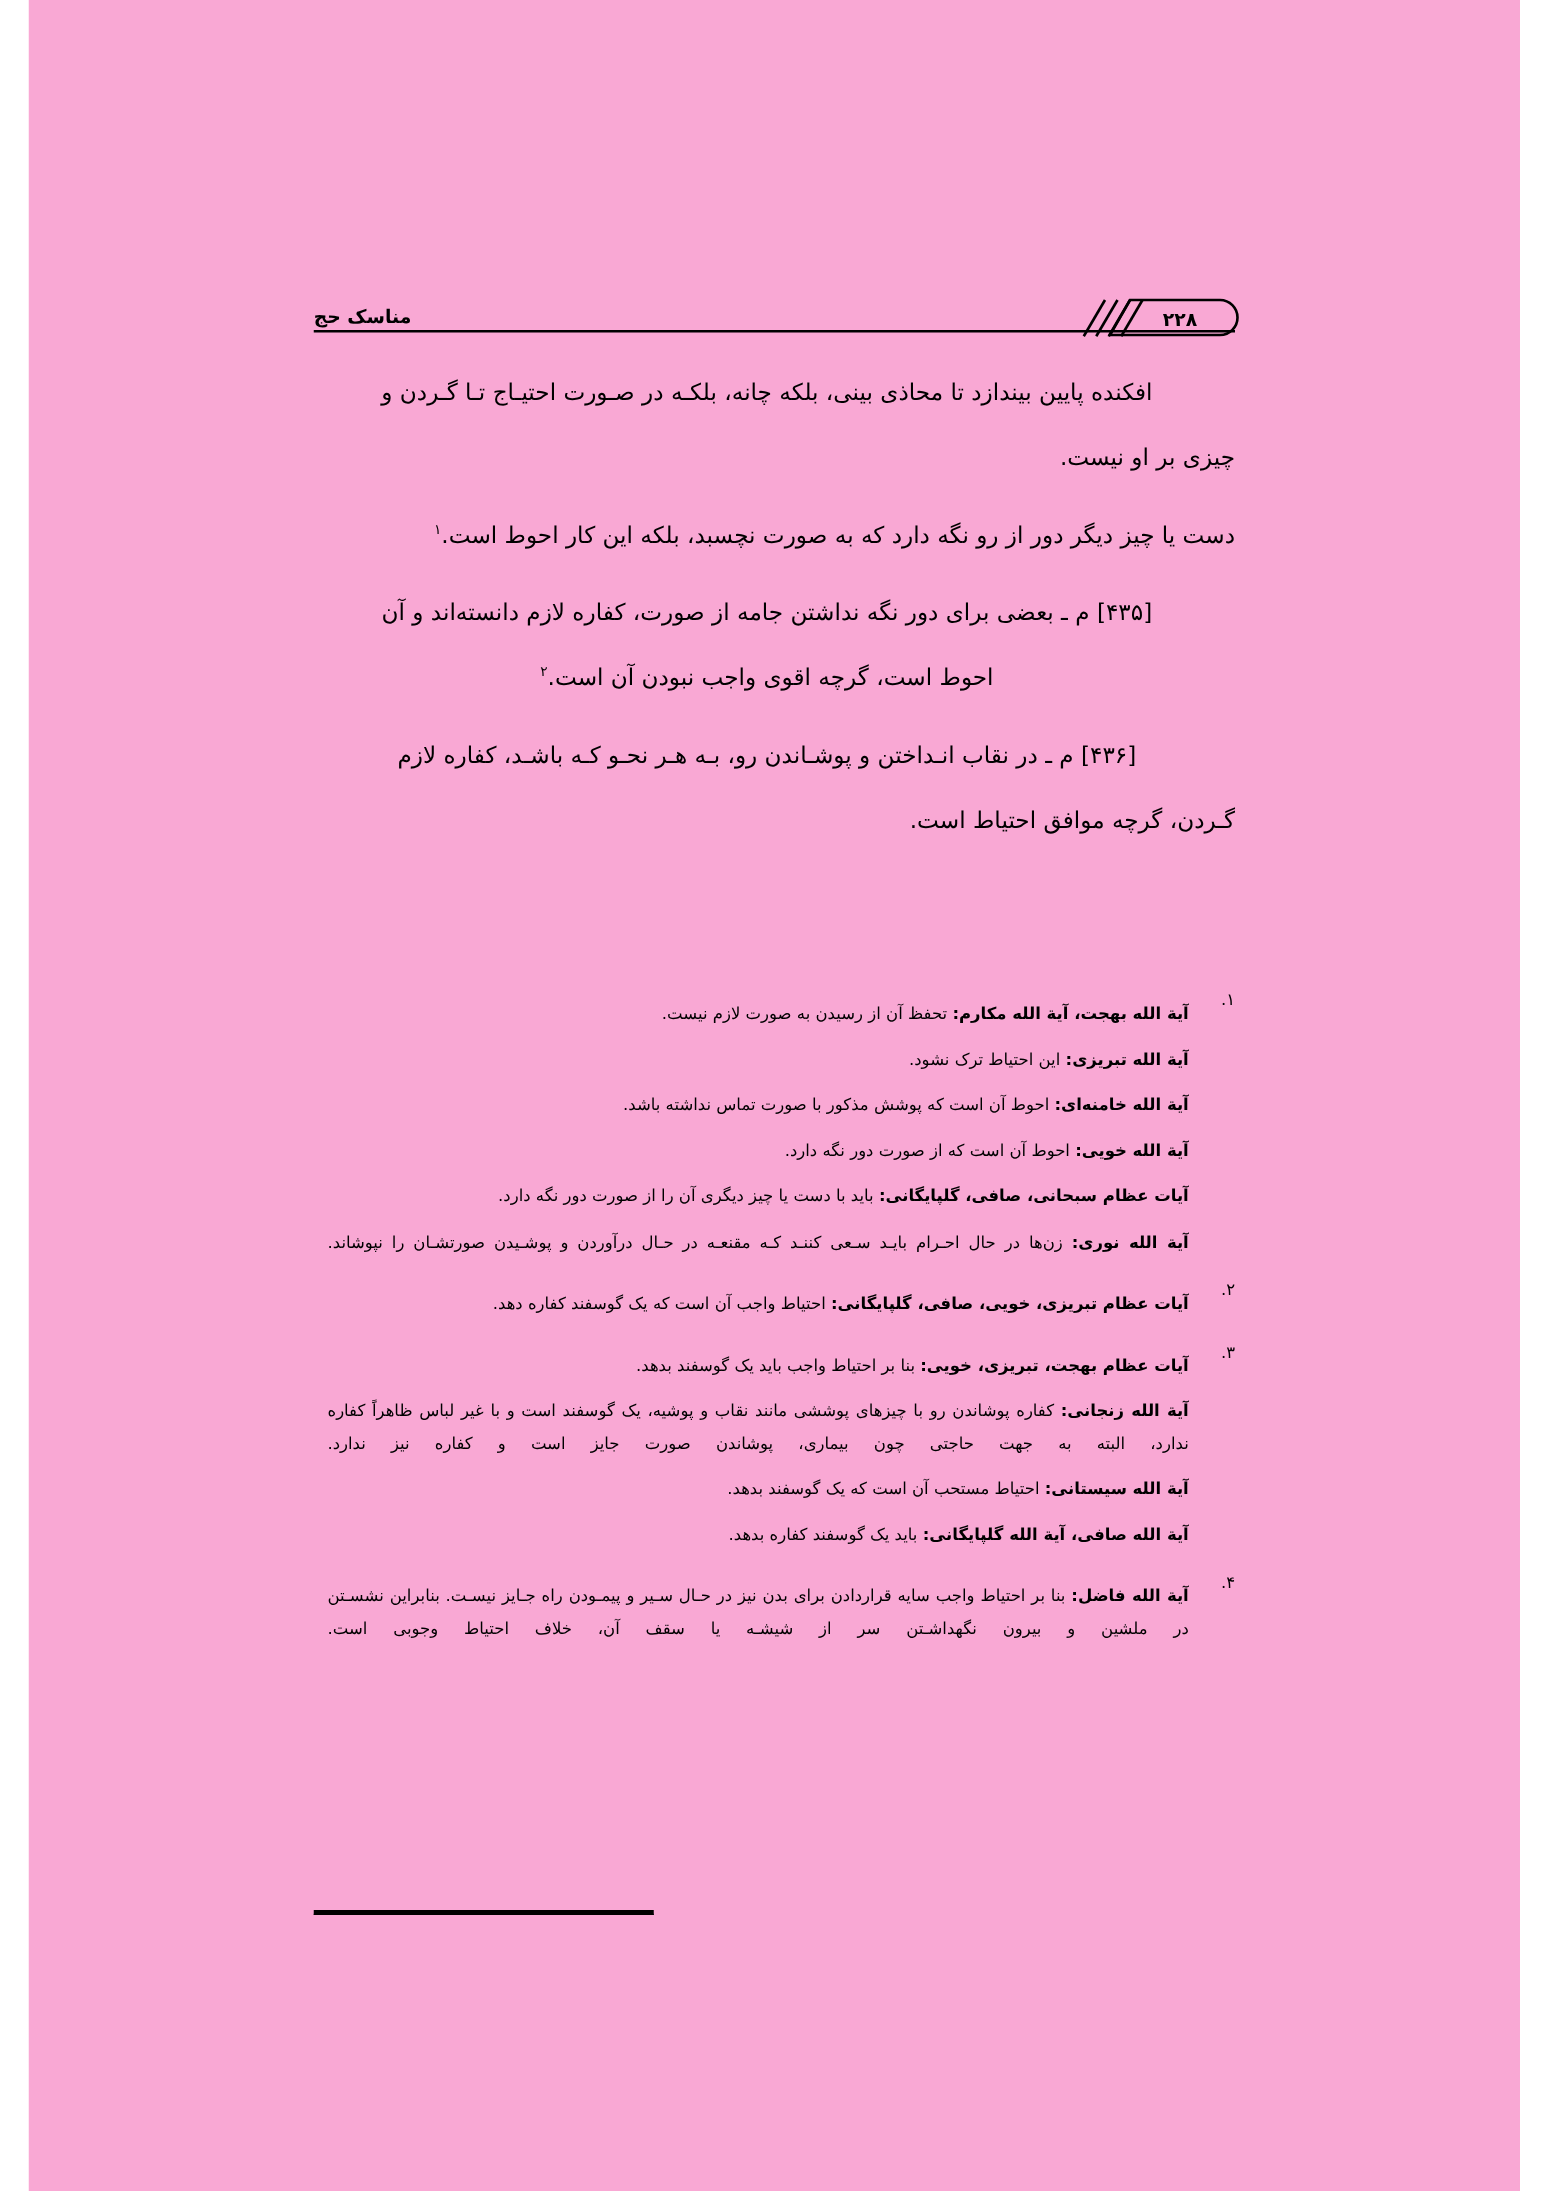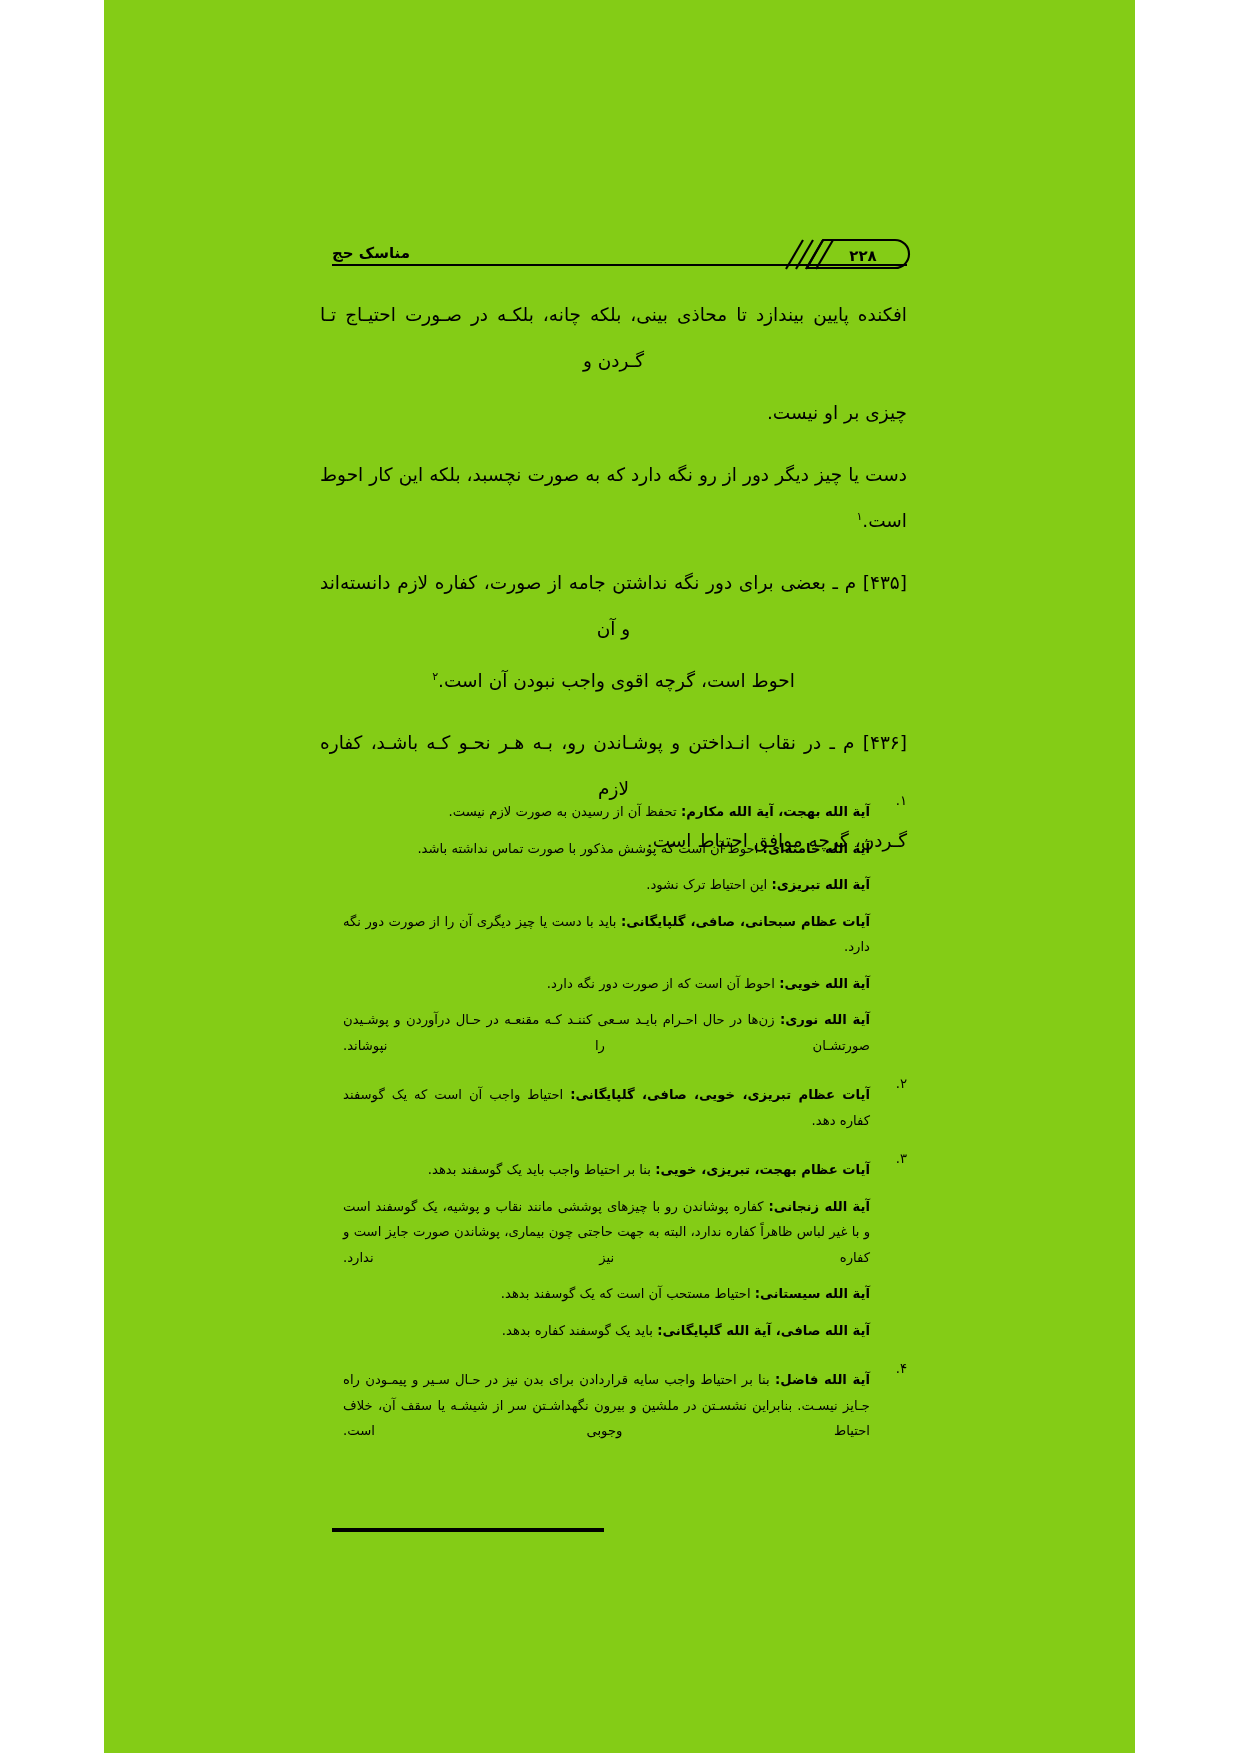--- a/index.html
+++ b/index.html
@@ -7,24 +7,24 @@
     margin: 0;
     padding: 0;
     background: #ffffff;
   }
   body {
     font-family: "DejaVu Sans", "Liberation Sans", sans-serif;
     color: #000000;
   }
   .page {
     position: relative;
-    width: 1031px;
+    width: 1193px;
     height: 1753px;
     margin: 0 auto;
-    background: #84cc16;
+    background: #f9a8d4;
     overflow: hidden;
     box-sizing: border-box;
   }
 
   
   .header {
     position: absolute;
     top: 228px;
     right: 228px;
     left: 228px;
@@ -207,34 +207,34 @@
   <div class="footnotes">
 
     <div class="fn-item">
       <div class="fn-num">۱.</div>
       <div class="fn-body">
         <p class="fn-line tail">
           <b class="src">آیة الله بهجت، آیة الله مکارم:</b>
           <span>تحفظ آن از رسیدن به صورت لازم نیست.</span>
         </p>
         <p class="fn-line tail">
+          <b class="src">آیة الله تبریزی:</b>
+          <span>این احتیاط ترک نشود.</span>
+        </p>
+        <p class="fn-line tail">
           <b class="src">آیة الله خامنه‌ای:</b>
           <span>احوط آن است که پوشش مذکور با صورت تماس نداشته باشد.</span>
         </p>
         <p class="fn-line tail">
-          <b class="src">آیة الله تبریزی:</b>
-          <span>این احتیاط ترک نشود.</span>
+          <b class="src">آیة الله خویی:</b>
+          <span>احوط آن است که از صورت دور نگه دارد.</span>
         </p>
         <p class="fn-line tail">
           <b class="src">آیات عظام سبحانی، صافی، گلپایگانی:</b>
           <span>باید با دست یا چیز دیگری آن را از صورت دور نگه دارد.</span>
-        </p>
-        <p class="fn-line tail">
-          <b class="src">آیة الله خویی:</b>
-          <span>احوط آن است که از صورت دور نگه دارد.</span>
         </p>
         <p class="fn-line stretch">
           <b class="src">آیة الله نوری:</b>
           <span>زن‌ها در حال احـرام بایـد سـعی کننـد کـه مقنعـه در حـال درآوردن و پوشـیدن صورتشـان را نپوشاند.</span>
         </p>
       </div>
     </div>
 
     <div class="fn-item">
       <div class="fn-num">۲.</div>

